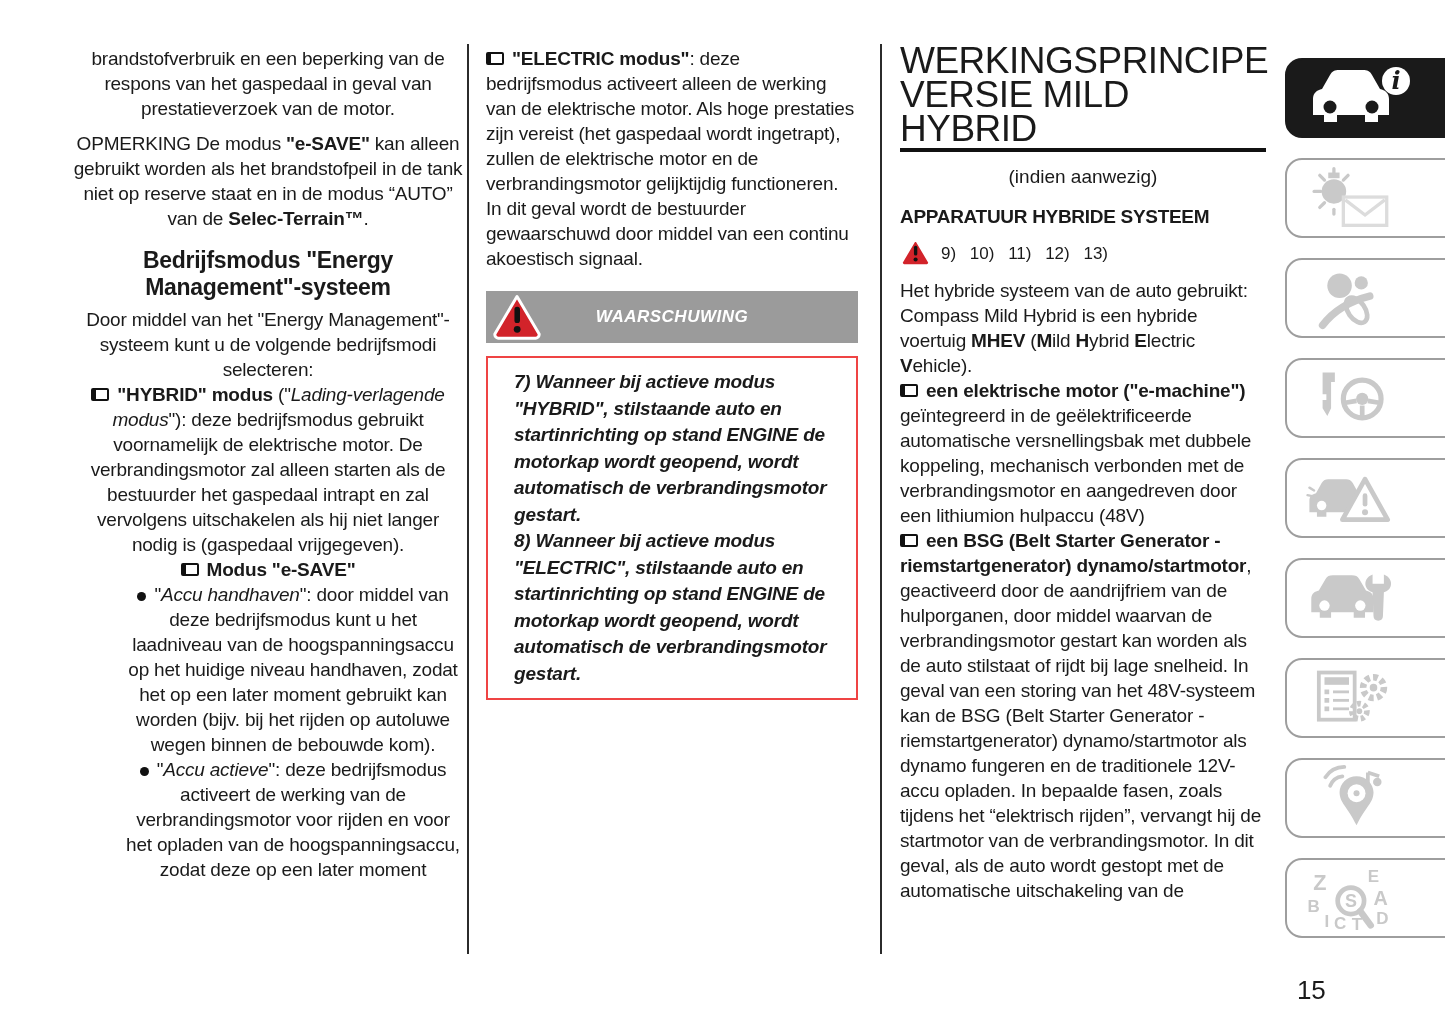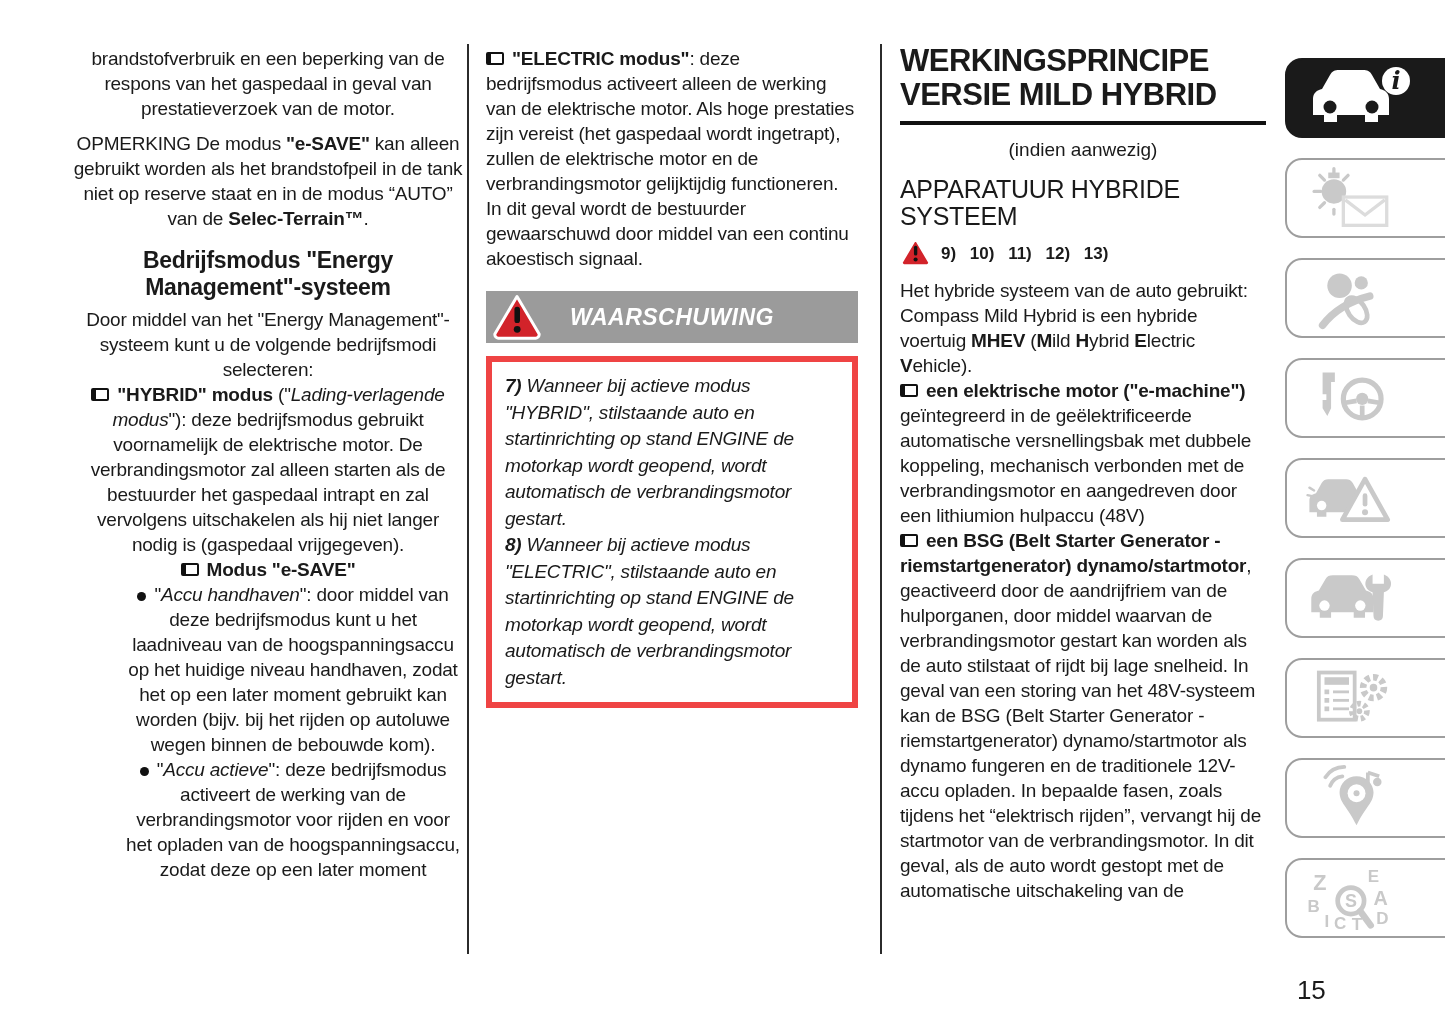--- a/index.html
+++ b/index.html
@@ -18,41 +18,41 @@
   .divider{position:absolute;top:44px;width:2px;height:910px;background:#2b2b2b;}
   .divider.d1{left:467px;}
   .divider.d2{left:880px;}
 
   
   p{margin:0;}
   .body{font-size:19px;line-height:25px;letter-spacing:-0.2px;}
   .mb{margin-bottom:10px;}
   .col-heading{font-size:23px;line-height:27px;font-weight:800;letter-spacing:-0.3px;margin:16px 0 6px 0;}
   .main-title{
-    font-size:31px;line-height:34px;font-weight:700;letter-spacing:-0.5px;
-    border-bottom:4px solid #111;padding-bottom:9px;margin:0 0 13px 0;
+    font-size:37px;line-height:34px;font-weight:400;letter-spacing:-0.5px;
+    border-bottom:4px solid #111;padding-bottom:2px;margin:0 0 13px 0;
   }
   .subnote{font-size:19px;line-height:24px;margin-bottom:14px;text-align:center;}
-  .section-heading{font-size:25px;line-height:27px;font-weight:400;letter-spacing:-0.3px;margin:2px 0 8px 0;}
+  .section-heading{font-size:19px;line-height:27px;font-weight:700;letter-spacing:-0.3px;margin:2px 0 8px 0;}
 
   
   .sq{display:inline-block;width:11px;height:9px;border:2px solid #111;border-left-width:5px;border-radius:2px;margin-right:8px;}
   .dot{display:inline-block;width:9px;height:9px;border-radius:50%;background:#111;margin-right:8px;}
   .subbullet{padding-left:50px;}
   .indent{padding-left:49px;}
 
   
   .warn-bar{position:relative;display:flex;align-items:center;height:52px;background:#9b9b9b;margin-top:20px;}
   .warn-bar .tri-wrap{margin-left:5px;display:flex;}
-  .warn-title{position:absolute;left:0;right:0;text-align:center;color:#ffffff;font-weight:bold;font-style:italic;font-size:23px;letter-spacing:0.5px;}
-  .warn-box{border:6px solid #ef4444;margin-top:13px;padding:11px 13px;font-style:italic;font-size:19px;line-height:26.5px;letter-spacing:-0.2px;}
+  .warn-title{position:absolute;left:0;right:0;text-align:center;color:#ffffff;font-weight:bold;font-style:italic;font-size:17px;letter-spacing:0.5px;}
+  .warn-box{border:2px solid #ef4444;margin-top:13px;padding:11px 26px;font-style:italic;font-size:19px;line-height:26.5px;letter-spacing:-0.2px;font-weight:bold;}
 
   
   .refs{display:flex;align-items:center;gap:10px;margin:4px 0 8px 0;}
-  .refs .nums{font-weight:bold;font-size:17px;word-spacing:9px;}
+  .refs .nums{font-weight:normal;font-size:17px;word-spacing:9px;}
 
   
   .tab{
     position:absolute;left:1285px;width:178px;height:80px;box-sizing:border-box;
     border:2px solid #9e9e9e;border-radius:17px;background:#fff;
     display:flex;align-items:center;padding-left:12px;
   }
   .tab.active{background:#1a1a1a;border-color:#1a1a1a;}
   .tab svg{display:block;}
 

